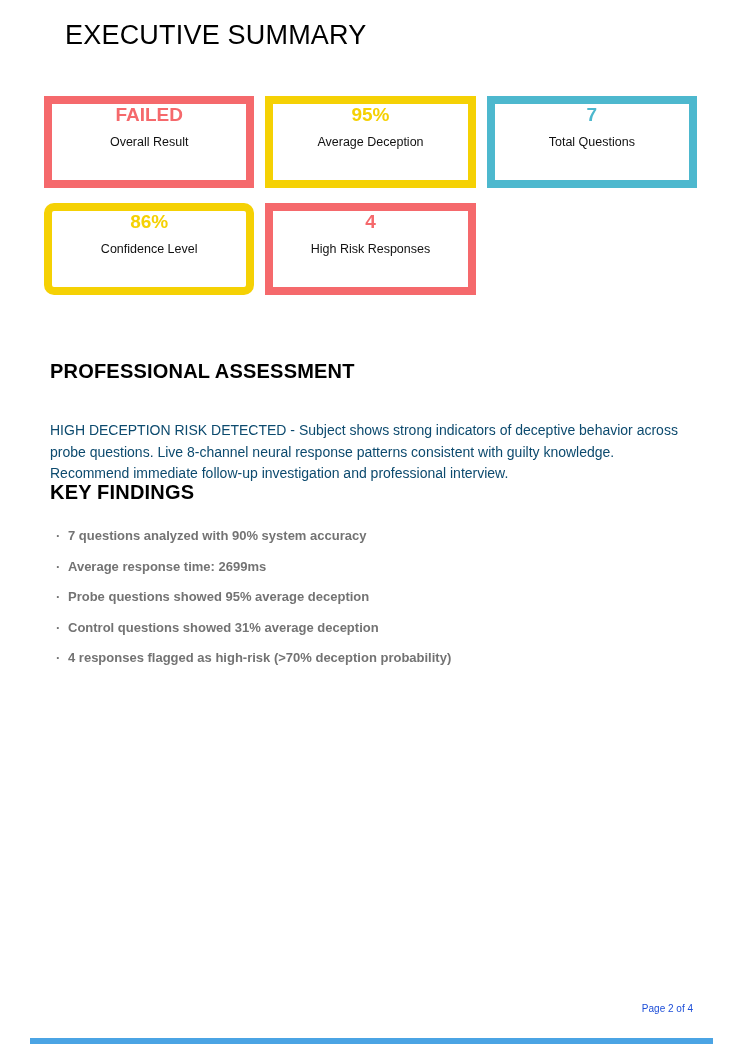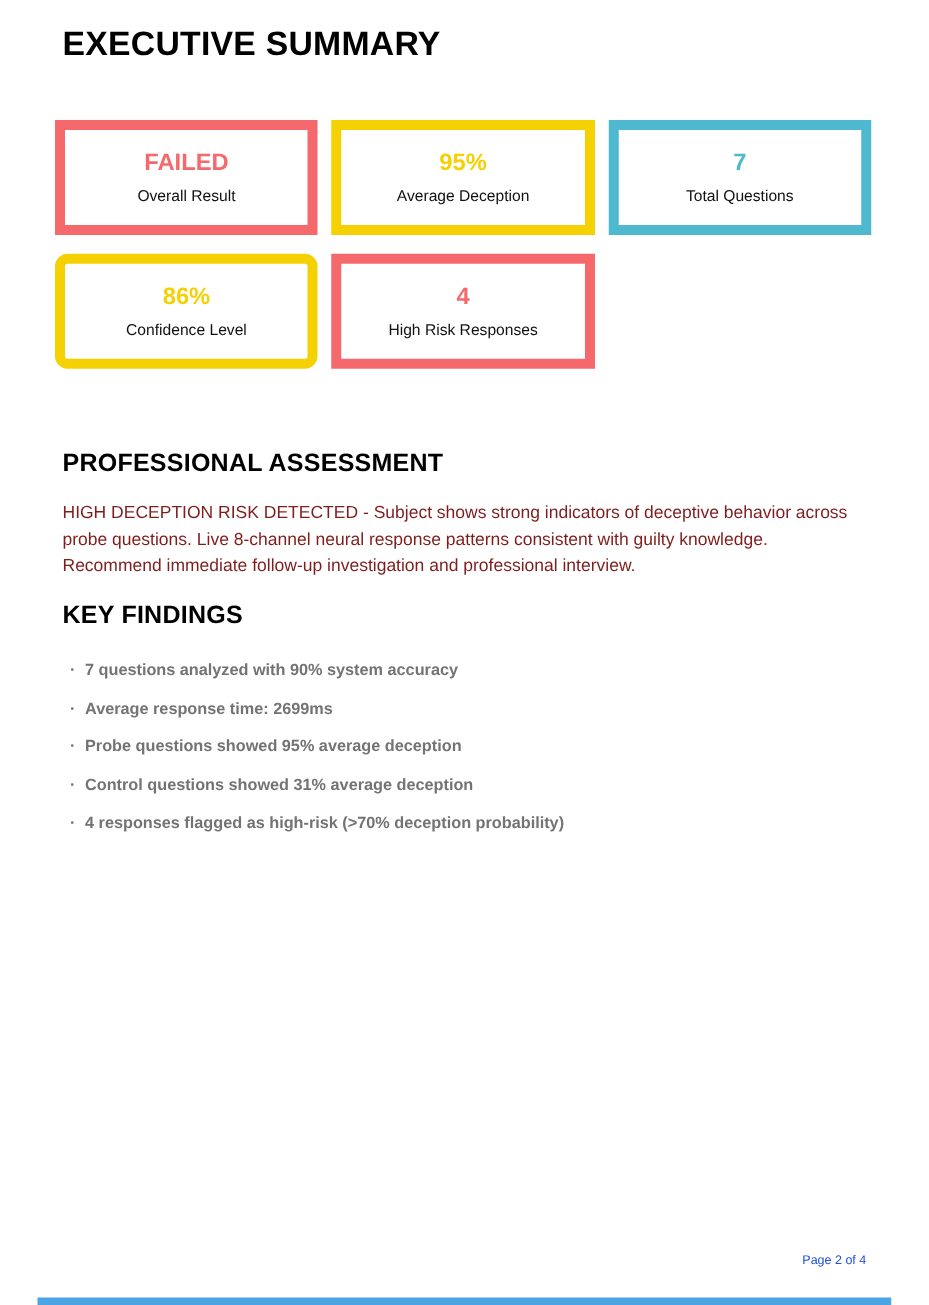--- a/index.html
+++ b/index.html
@@ -8,43 +8,44 @@
   .page {
     position: relative;
     width: 743px;
     height: 1044px;
     background: #ffffff;
     overflow: hidden;
   }
   .content { padding: 20px 50px 0 50px; }
   .doc-title {
     font-size: 27px;
-    font-weight: bold;
+    font-weight: normal;
     color: #000000;
     letter-spacing: 0.2px;
     margin-top: 0px;
+    margin-left: 15px;
   }
   .cards-grid {
     position: absolute;
     left: 44px;
     top: 96px;
     width: 653px;
     display: grid;
     grid-template-columns: repeat(3, 1fr);
     column-gap: 11px;
     row-gap: 15px;
   }
   .stat-card {
     height: 92px;
     background: #ffffff;
     border: 8px solid #cccccc; 
     display: flex;
     flex-direction: column;
     align-items: center;
-    justify-content: center;
+    justify-content: flex-start;
     text-align: center;
   }
   .stat-value {
     font-size: 19px;
     font-weight: bold;
     line-height: 1.15;
   }
   .stat-label {
     font-size: 12.5px;
     font-weight: normal;
@@ -53,24 +54,24 @@
   }
   .section-assessment { position: absolute; left: 50px; right: 50px; top: 360px; }
   .section-findings   { position: absolute; left: 50px; right: 50px; top: 481px; }
   .section-heading {
     font-size: 20px;
     font-weight: bold;
     color: #000000;
     letter-spacing: 0.2px;
   }
   .assessment-body {
-    margin-top: 16px;
+    margin-top: 37px;
     font-size: 14px;
     line-height: 21.5px;
-    color: #7f1d1d;
+    color: #0c4a6e;
     font-weight: normal;
   }
   .findings-list {
     margin-top: 24px;
     list-style: none;
   }
   .findings-list li {
     font-size: 13px;
     font-weight: bold;
     color: #737373;

